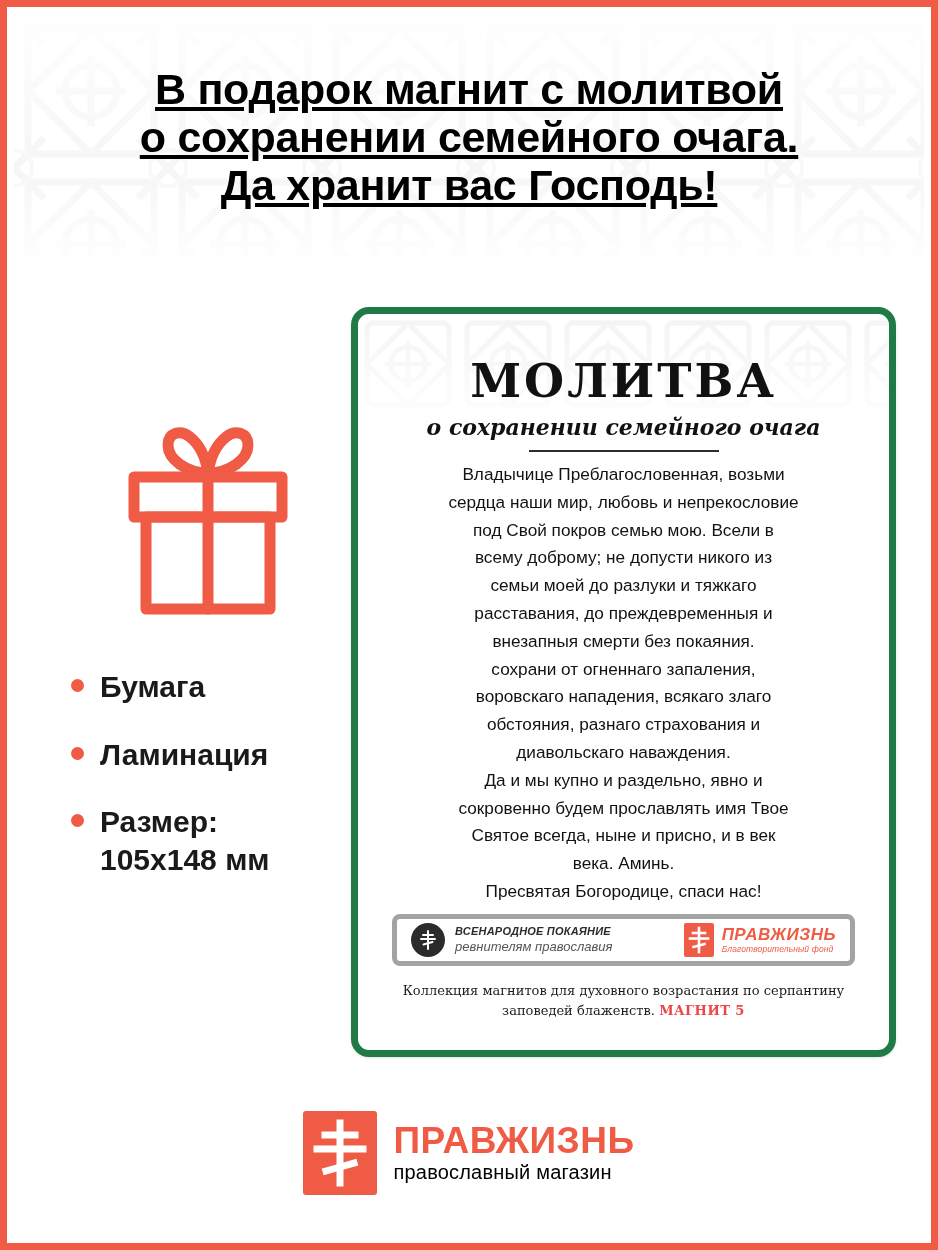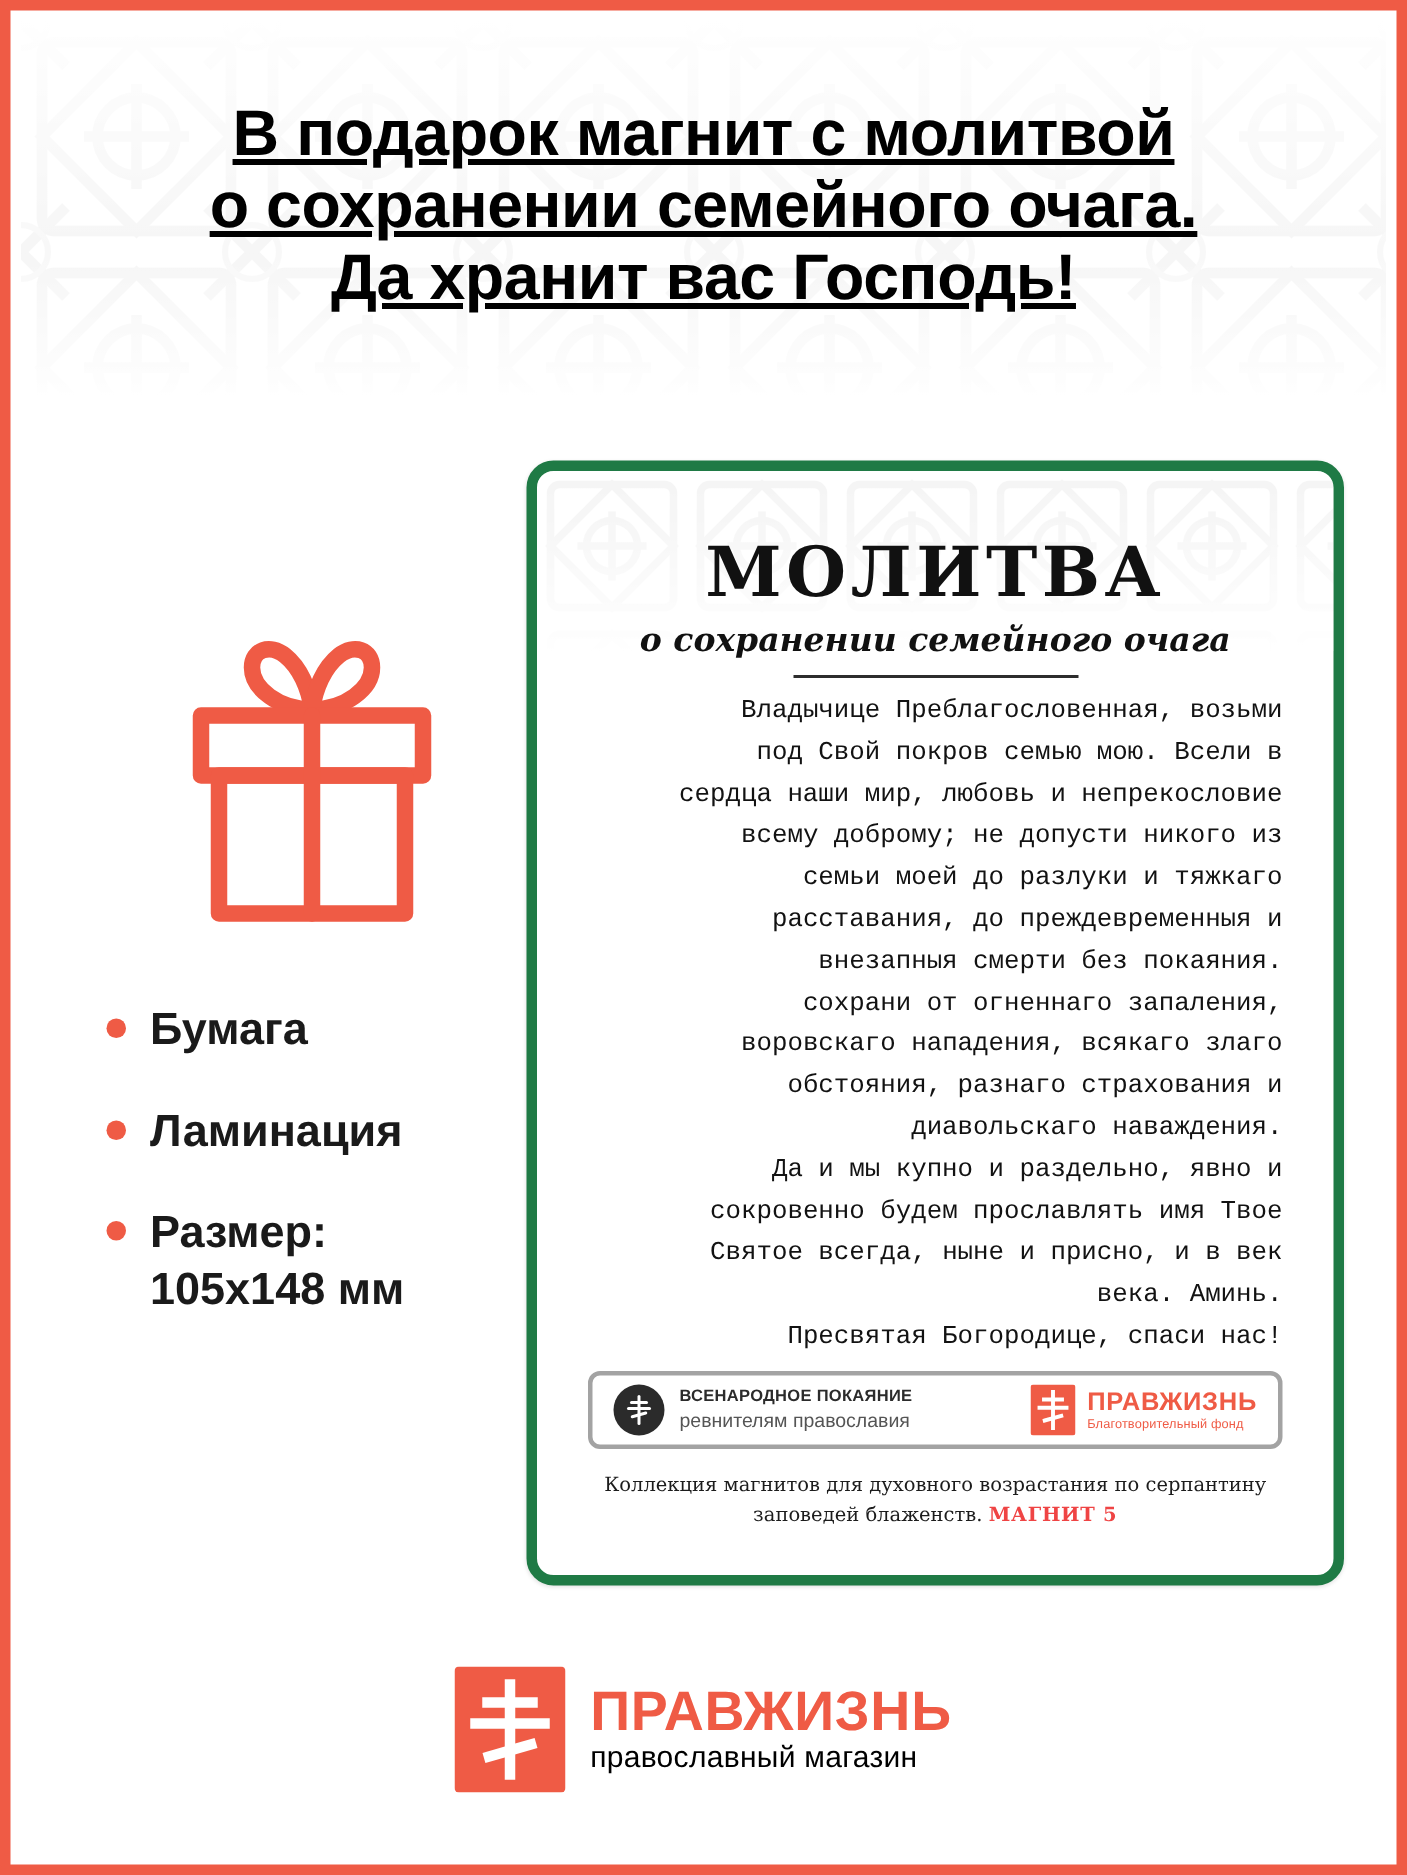--- a/index.html
+++ b/index.html
@@ -138,43 +138,44 @@
   }
   .rule {
     position: relative;
     width: 190px;
     height: 2px;
     background: #2d2d2d;
     margin: 10px auto 10px auto;
   }
   .prayer {
     position: relative;
-    text-align: right;
-    font-family: Liberation Mono, monospace;
+    text-align: center;
+    font-family: Liberation Sans, sans-serif;
     font-size: 17.2px;
     line-height: 1.5;
     color: #121212;
     padding: 0 8px;
   }
   .prayer p { margin: 0 0 2px 0; }
 
   
   .badges {
     position: absolute;
     left: 34px;
     right: 34px;
     bottom: 84px;
     height: 52px;
     background: #ffffff;
-    border: 3px solid #a3a3a3;
+    border: 5px solid #a3a3a3;
     border-radius: 8px;
     display: flex;
     align-items: center;
     box-sizing: border-box;
     padding: 0 14px;
+    font-style: italic;
   }
   .badge-left {
     display: flex;
     align-items: center;
     flex: 1 1 auto;
   }
   .seal {
     width: 34px; height: 34px;
     border-radius: 50%;
     background: #2b2b2b;
@@ -364,22 +365,22 @@
       </svg>
     </div>
 
     <div class="card-inner">
       <div class="card-title">МОЛИТВА</div>
       <div class="card-subtitle">о сохранении семейного очага</div>
       <div class="rule"></div>
 
       <div class="prayer">
         <p>Владычице Преблагословенная, возьми</p>
+        <p>сердца наши мир, любовь и непрекословие</p>
         <p>под Свой покров семью мою. Всели в</p>
-        <p>сердца наши мир, любовь и непрекословие</p>
         <p>всему доброму; не допусти никого из</p>
         <p>семьи моей до разлуки и тяжкаго</p>
         <p>расставания, до преждевременныя и</p>
         <p>внезапныя смерти без покаяния.</p>
         <p>сохрани от огненнаго запаления,</p>
         <p>воровскаго нападения, всякаго злаго</p>
         <p>обстояния, разнаго страхования и</p>
         <p>диавольскаго наваждения.</p>
         <p>Да и мы купно и раздельно, явно и</p>
         <p>сокровенно будем прославлять имя Твое</p>

